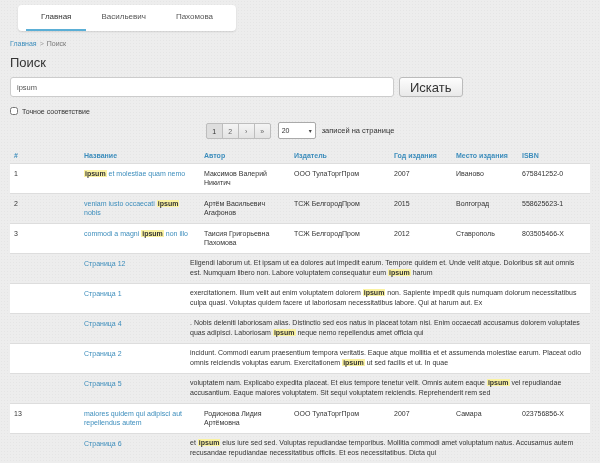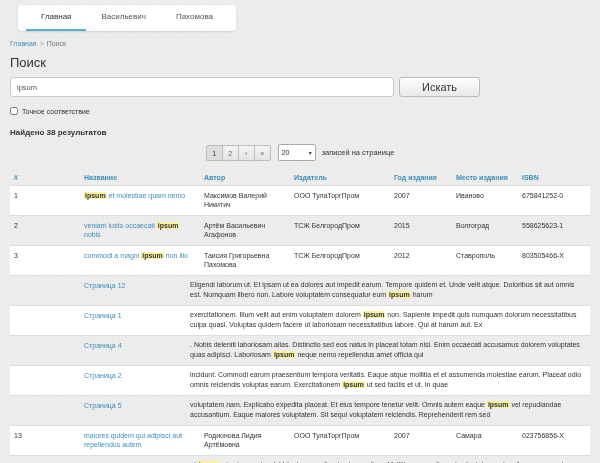--- a/index.html
+++ b/index.html
@@ -37,21 +37,21 @@
   
   .page-title{font-size:13px;font-weight:400;color:#333;margin:8px 0 7px;}
   
   .search-row{display:flex;align-items:center;}
   .search-input{
     width:384px;height:20px;border:1px solid #ccc;border-radius:3px;
     padding:0 6px;font-size:7.5px;color:#555;background:#fff;
     font-family:inherit;outline:none;
   }
   .search-btn{
-    margin-left:5px;height:20px;padding:0 22px;font-size:11px;color:#333;
+    margin-left:5px;height:20px;padding:0 10px;font-size:13px;color:#333;
     background:linear-gradient(#fdfdfd,#e9e9e9);border:1px solid #bbb;
     border-radius:3px;font-family:inherit;cursor:pointer;
   }
   .exact-row{margin-top:10px;display:flex;align-items:center;font-size:7px;color:#333;}
   .exact-row input{width:8px;height:8px;margin:0 4px 0 0;}
   .count{margin-top:13px;font-size:8px;font-weight:700;color:#333;}
   
   .pager-row{margin-top:7px;display:flex;align-items:center;justify-content:center;}
   .pager{display:flex;}
   .page-btn{
@@ -104,21 +104,20 @@
   <div class="search-row">
     <input class="search-input" type="text" value="ipsum" style="">
     <button class="search-btn">Искать</button>
   </div>
 
   <label class="exact-row">
     <input type="checkbox" style="">
     <span>Точное соответствие</span>
   </label>
 
-  <div class="count">Найдено 38 результатов</div>
 
   <div class="pager-row">
     <div class="pager">
         <div class="page-btn current">1</div>
         <div class="page-btn">2</div>
         <div class="page-btn">›</div>
         <div class="page-btn">»</div>
       </div>
     <div class="per-page">
       <span>20</span>

